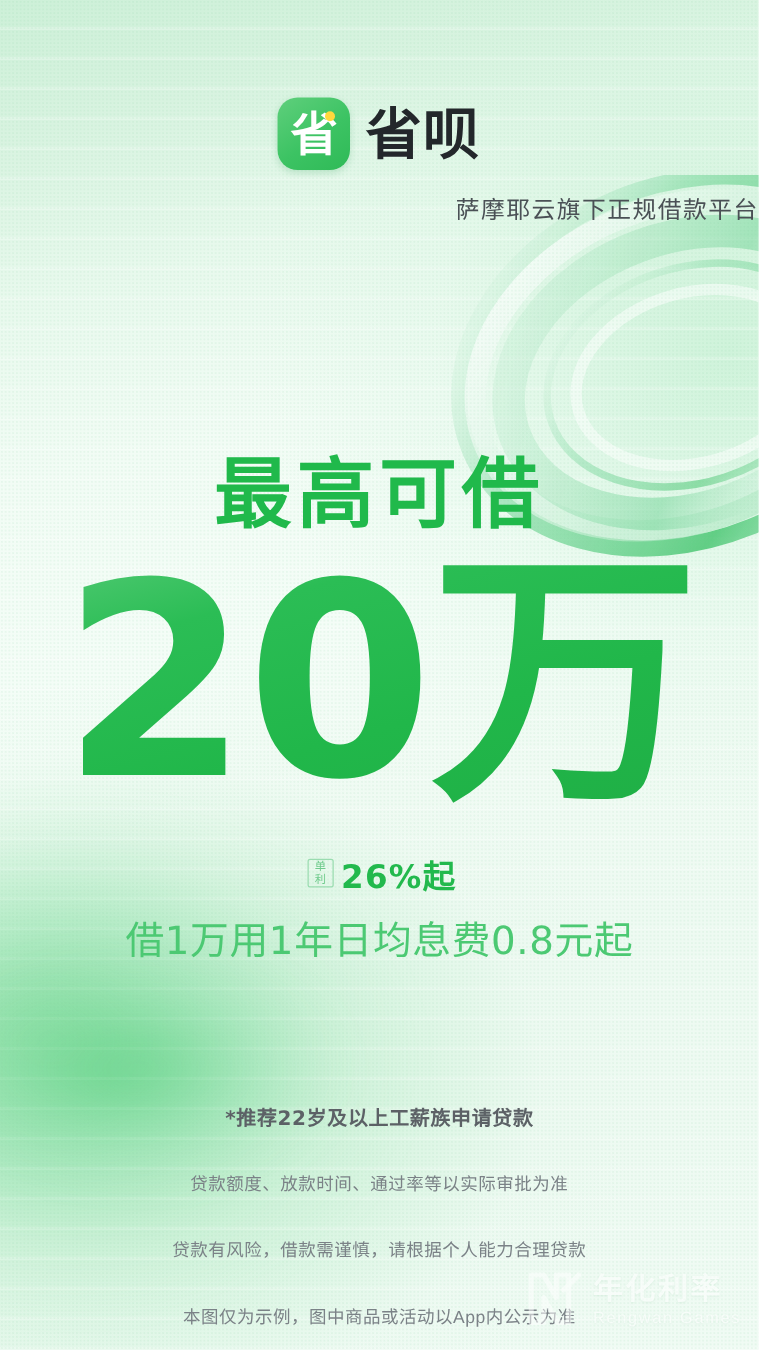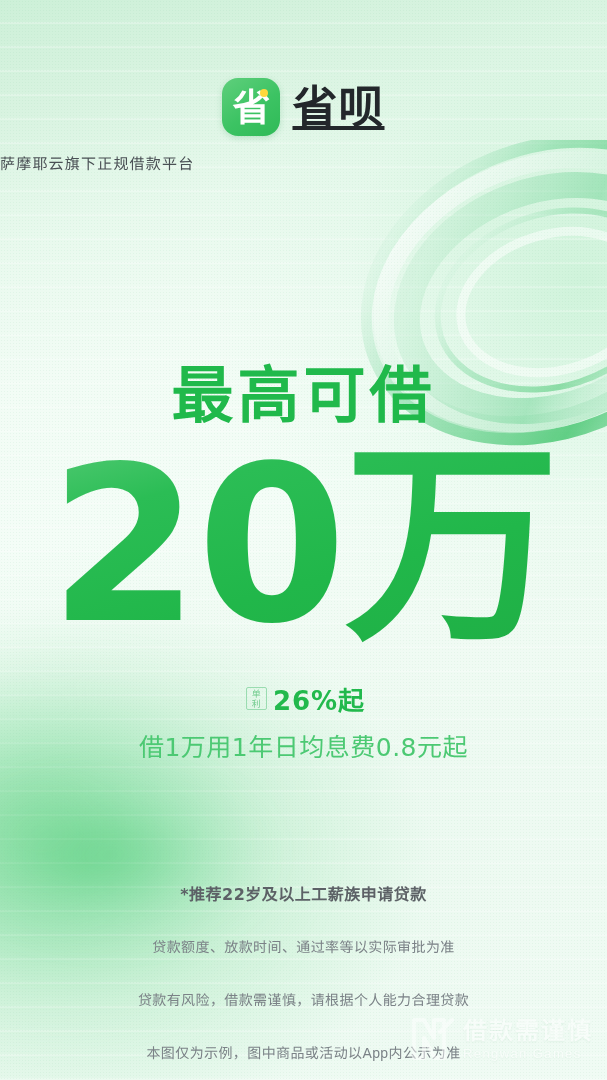--- a/index.html
+++ b/index.html
@@ -113,28 +113,27 @@
     border-radius:50%;
     background:#ffd83d;
   }
   .wordmark{
     font-size:45px;
     font-weight:bold;
     color:#23272b;
     letter-spacing:1px;
     line-height:1;
     font-family:"DejaVu Sans","Liberation Sans",sans-serif;
-    text-decoration:underline;
   }
 
   .subtitle{
     position:absolute;
     top:152px; left:0; right:0;
-    text-align:left;
-    font-size:15px;
+    text-align:right;
+    font-size:19px;
     color:#4a5055;
     letter-spacing:1.2px;
     font-family:Liberation Mono, monospace;
   }
 
   
   .headline{
     position:absolute;
     top:365px; left:0; right:0;
     text-align:center;
@@ -191,21 +190,21 @@
     letter-spacing:0;
     flex:none;
   }
   .rate-badge span{ display:block; }
   .rate-post{ color:#22b94d; }
 
   .rate-sub{
     position:absolute;
     top:727px; left:0; right:0;
     text-align:center;
-    font-size:25px;
+    font-size:31px;
     color:#4cc973;
     letter-spacing:0.5px;
     font-family:"DejaVu Sans","Liberation Sans",sans-serif;
   }
 
   
   .footer{
     position:absolute;
     left:0; right:0; bottom:16px;
     text-align:center;
@@ -328,18 +327,18 @@
     <div class="footer-line">贷款有风险，借款需谨慎，请根据个人能力合理贷款</div>
     <div class="footer-line">本图仅为示例，图中商品或活动以App内公示为准</div>
   </div>
 
   <div class="watermark">
     <svg class="wm-logo" width="44" height="46" viewBox="0 0 44 46" xmlns="http://www.w3.org/2000/svg">
       <path d="M4 4 L14 4 L24 22 L24 4 L34 4 L34 42 L25 42 L14 22 L14 42 L4 42 Z" fill="none" stroke="#ffffff" stroke-width="4" stroke-linejoin="round" opacity="0.9"></path>
       <path d="M30 16 L42 4" stroke="#ffffff" stroke-width="4" stroke-linecap="round" opacity="0.9"></path>
     </svg>
     <span class="wm-text">
-      <span class="wm-cn">借款需谨慎</span>
+      <span class="wm-cn">年化利率</span>
       <span class="wm-en">Rengwan Games</span>
     </span>
   </div>
 
 </div>
 
 </body></html>

